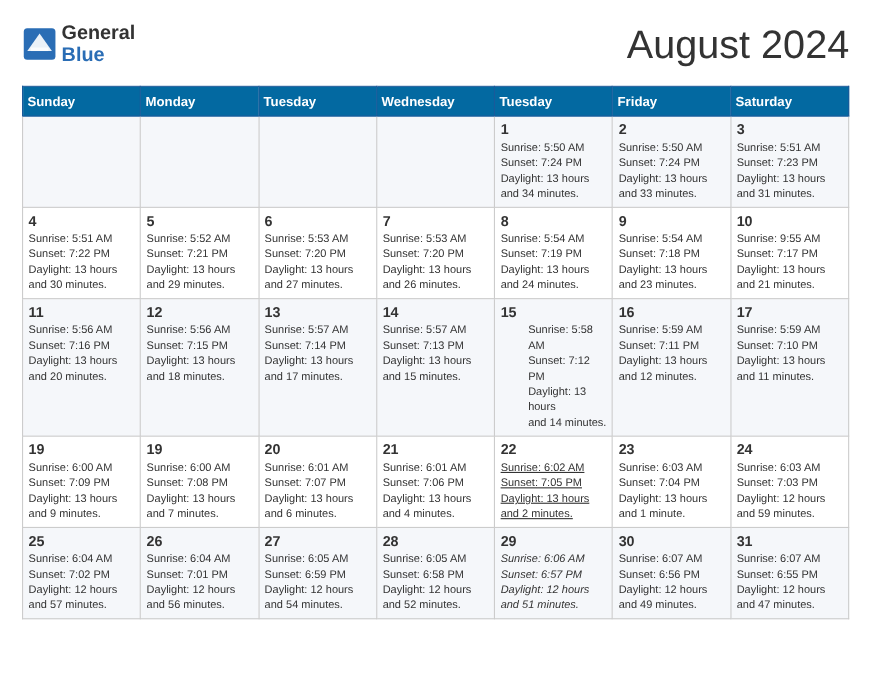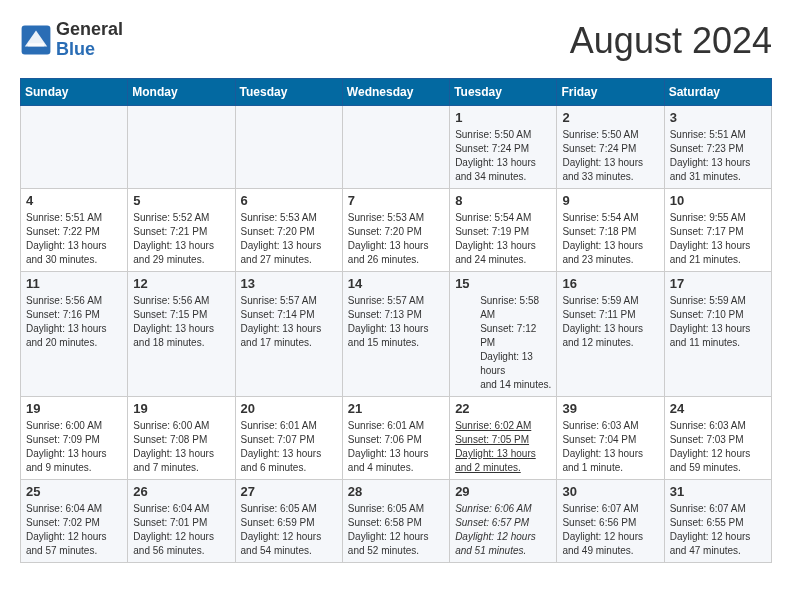--- a/index.html
+++ b/index.html
@@ -279,21 +279,21 @@
 and 4 minutes.</div>
         </td>
         <td>
           <div class="day-num">22</div>
           <div class="day-info" style="white-space: pre-line; text-decoration: underline;">Sunrise: 6:02 AM
 Sunset: 7:05 PM
 Daylight: 13 hours
 and 2 minutes.</div>
         </td>
         <td>
-          <div class="day-num">39</div>
+          <div class="day-num">23</div>
           <div class="day-info" style="white-space: pre-line;">Sunrise: 6:03 AM
 Sunset: 7:04 PM
 Daylight: 13 hours
 and 1 minute.</div>
         </td>
         <td>
           <div class="day-num">24</div>
           <div class="day-info" style="white-space: pre-line;">Sunrise: 6:03 AM
 Sunset: 7:03 PM
 Daylight: 12 hours

